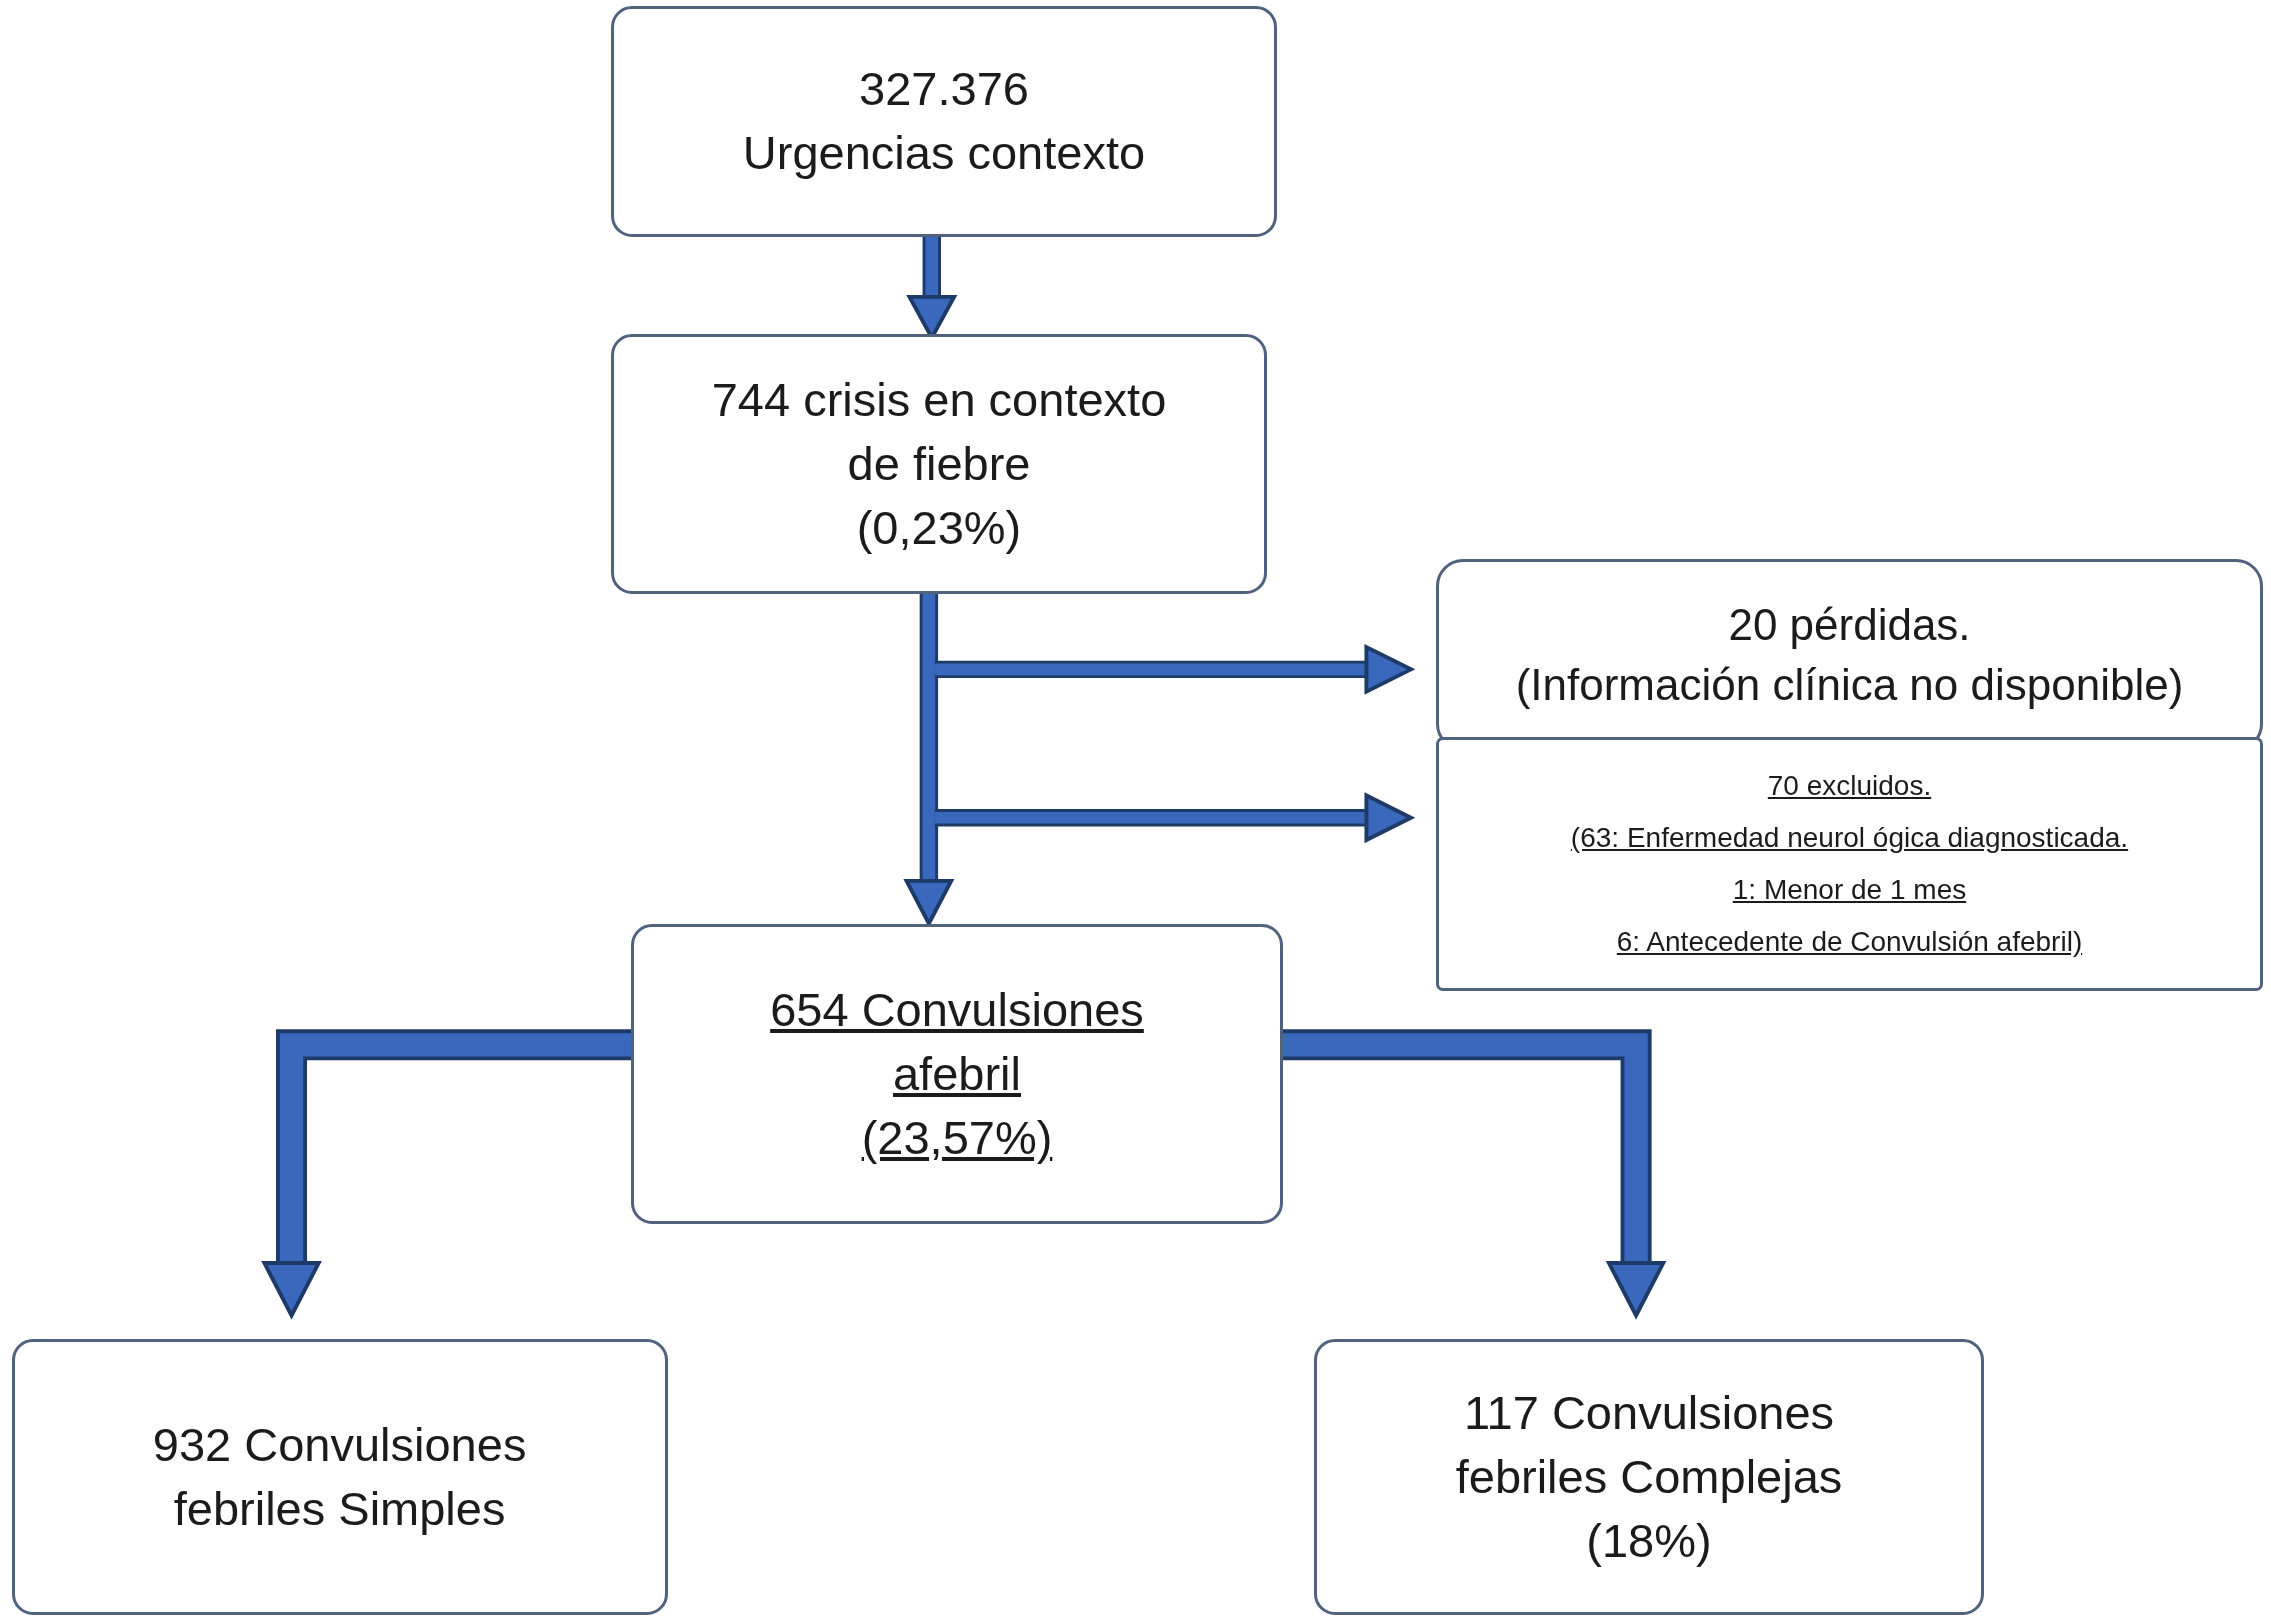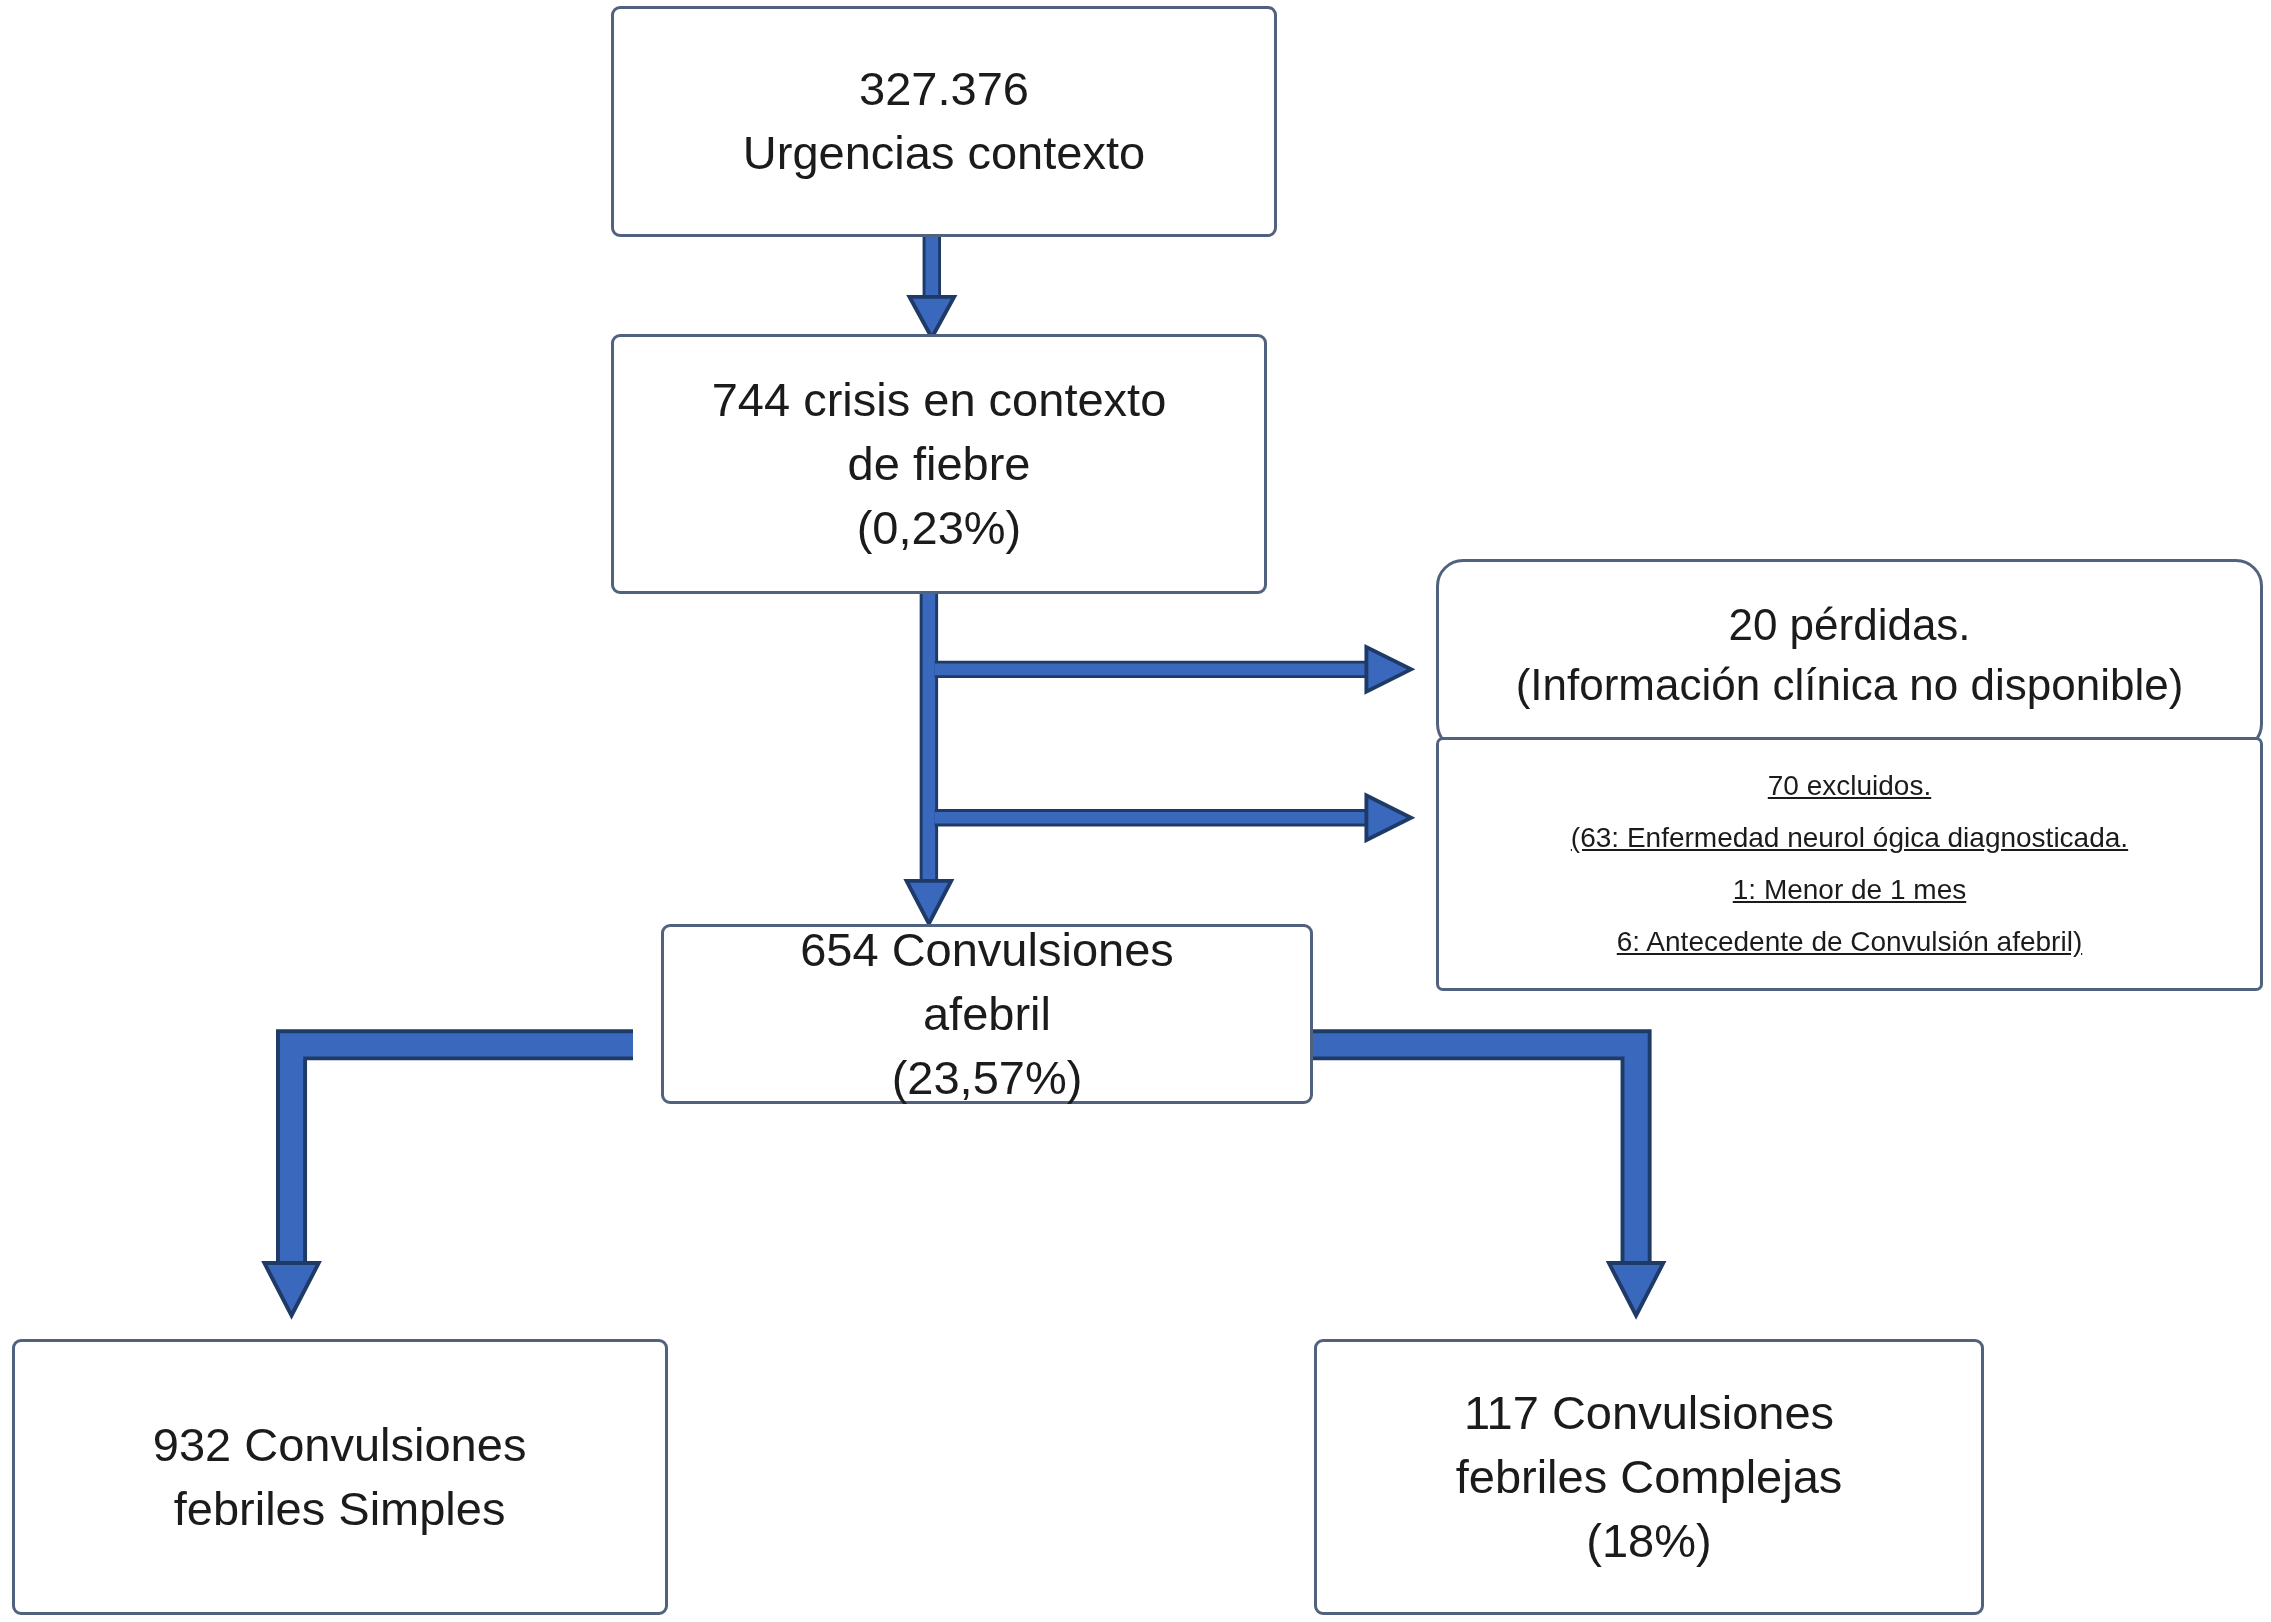--- a/index.html
+++ b/index.html
@@ -9,35 +9,35 @@
     background:var(--bg,#ffffff);
     font-family:"Liberation Sans","DejaVu Sans",sans-serif;
     color:var(--text,#1b1b1b);
     overflow:hidden;
   }
   .wires{position:absolute;left:0;top:0;width:2272px;height:1622px;z-index:0;}
   .node{
     position:absolute;z-index:1;
     background:#ffffff;
     border:3.9px solid var(--border,#51627e);
-    border-radius:9px;
+    border-radius:21px;
     display:flex;flex-direction:column;justify-content:center;align-items:center;
     text-align:center;
     box-sizing:border-box;
   }
   .node .ln{width:100%;}
   .big{font-size:47px;line-height:64px;}
   .mid{font-size:44px;line-height:60px;border-radius:27px;}
   .small{font-size:28px;line-height:52px;border-radius:7px;text-decoration:underline;}
 
   #b-urgencias   {left:611px;  top:5.8px;    width:666px; height:231px;}
   #b-crisis      {left:611px;  top:334px;  width:656px; height:260px;}
   #b-perdidas    {left:1436px; top:559px;  width:827px; height:192px;}
   #b-excluidos   {left:1436px; top:737px;  width:827px; height:254px;}
-  #b-convulsiones{left:661px;  top:924px;  width:652px; height:180px;}
+  #b-convulsiones{left:631px;  top:924px;  width:652px; height:300px;text-decoration:underline;}
   #b-simples     {left:11.6px;   top:1339px; width:656px; height:276px;}
   #b-complejas   {left:1314px; top:1339px; width:670px; height:276px;}
 
   .wire-under{fill:none;stroke:var(--arrowOutline,#1e3a66);stroke-linejoin:miter;stroke-linecap:butt;}
   .wire-over {fill:none;stroke:var(--arrow,#3a68bd);stroke-linejoin:miter;stroke-linecap:butt;}
   .head{fill:var(--arrow,#3a68bd);stroke:var(--arrowOutline,#1e3a66);stroke-width:4;stroke-linejoin:miter;}
 </style>
 </head>
 <body>
 

